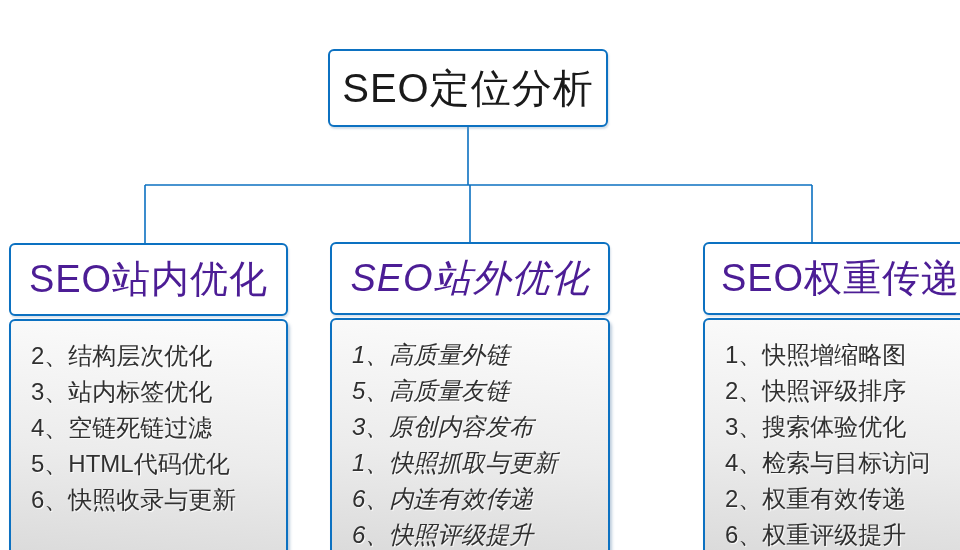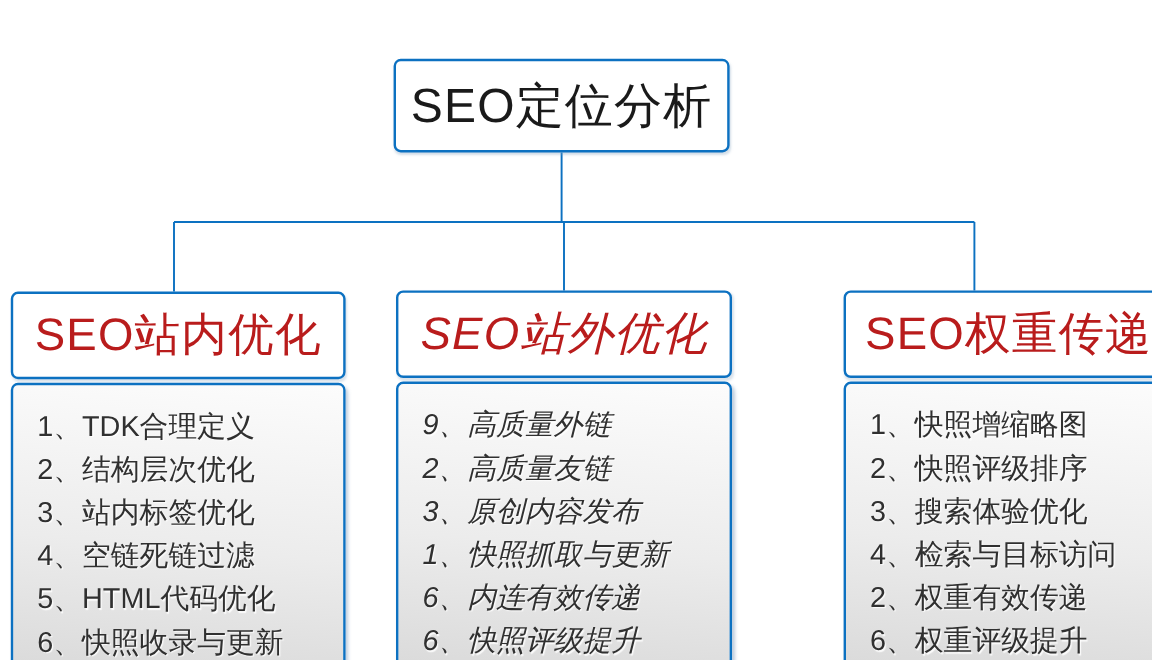--- a/index.html
+++ b/index.html
@@ -49,21 +49,21 @@
     box-sizing: border-box;
     height: 73px;
     background: #ffffff;
     border: 2px solid #0c71c1;
     border-radius: 6px;
     display: flex;
     align-items: center;
     justify-content: center;
     font-size: 38px;
     letter-spacing: 1px;
-    color: #b91c1c;
+    color: #4c1d95;
     white-space: nowrap;
     box-shadow: 1px 2px 2px rgba(130, 160, 190, 0.3);
   }
   .col-body {
     position: relative;
     box-sizing: border-box;
     margin-top: 3px;
     height: 247px;
     background: linear-gradient(185deg, #fcfcfc 0%, #ececec 55%, #d9d9d9 100%);
     border: 2px solid #0c71c1;
@@ -90,36 +90,35 @@
 
   <div class="node-box root-box">
     <span>SEO定位分析</span>
   </div>
 
   <div class="column" style="left:9px; top:208px; width:279px;">
     <div class="col-header">
       <span>SEO站内优化</span>
     </div>
     <div class="col-body">
-      <div class="list-item">1、TDK合理定义</div>
       <div class="list-item">2、结构层次优化</div>
       <div class="list-item">3、站内标签优化</div>
       <div class="list-item">4、空链死链过滤</div>
       <div class="list-item">5、HTML代码优化</div>
       <div class="list-item">6、快照收录与更新</div>
     </div>
   </div>
 
   <div class="column" style="left:330px; top:207px; width:280px;font-style:italic;">
     <div class="col-header">
       <span>SEO站外优化</span>
     </div>
     <div class="col-body">
-      <div class="list-item">9、高质量外链</div>
-      <div class="list-item">2、高质量友链</div>
+      <div class="list-item">1、高质量外链</div>
+      <div class="list-item">5、高质量友链</div>
       <div class="list-item">3、原创内容发布</div>
       <div class="list-item">1、快照抓取与更新</div>
       <div class="list-item">6、内连有效传递</div>
       <div class="list-item">6、快照评级提升</div>
     </div>
   </div>
 
   <div class="column" style="left:703px; top:207px; width:275px;">
     <div class="col-header">
       <span>SEO权重传递</span>

